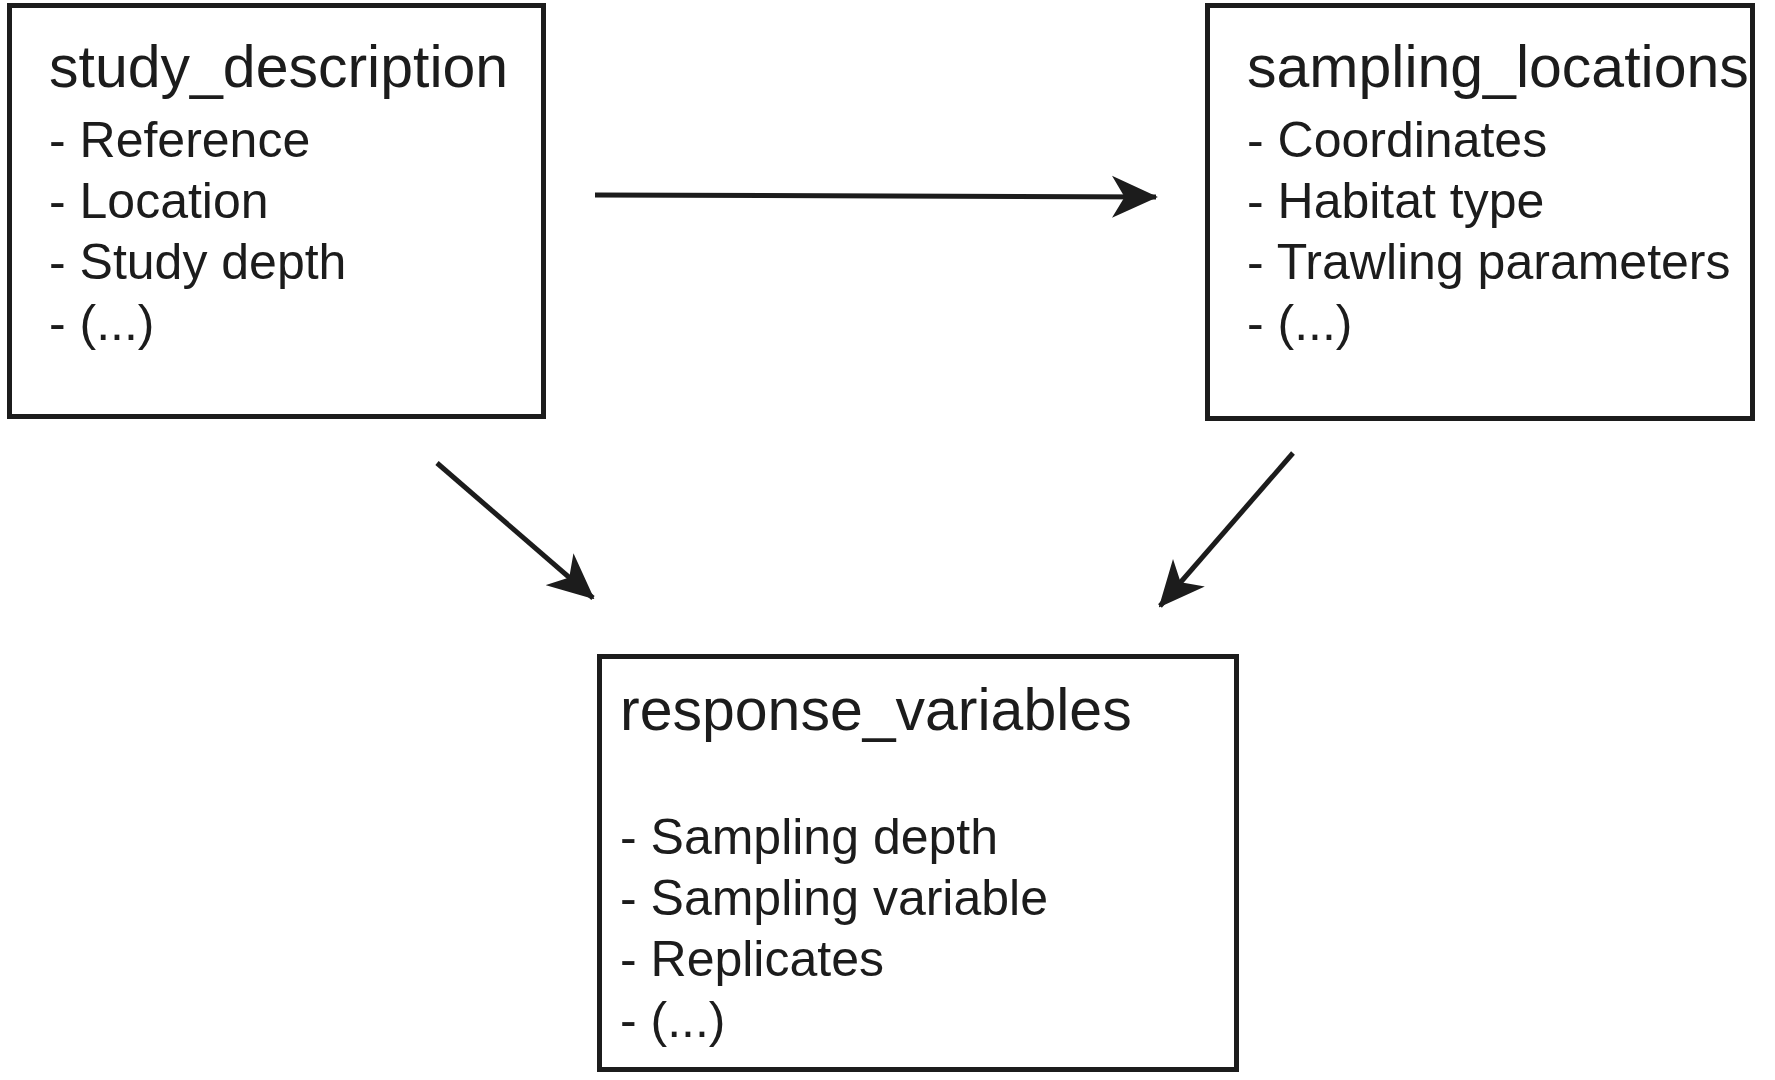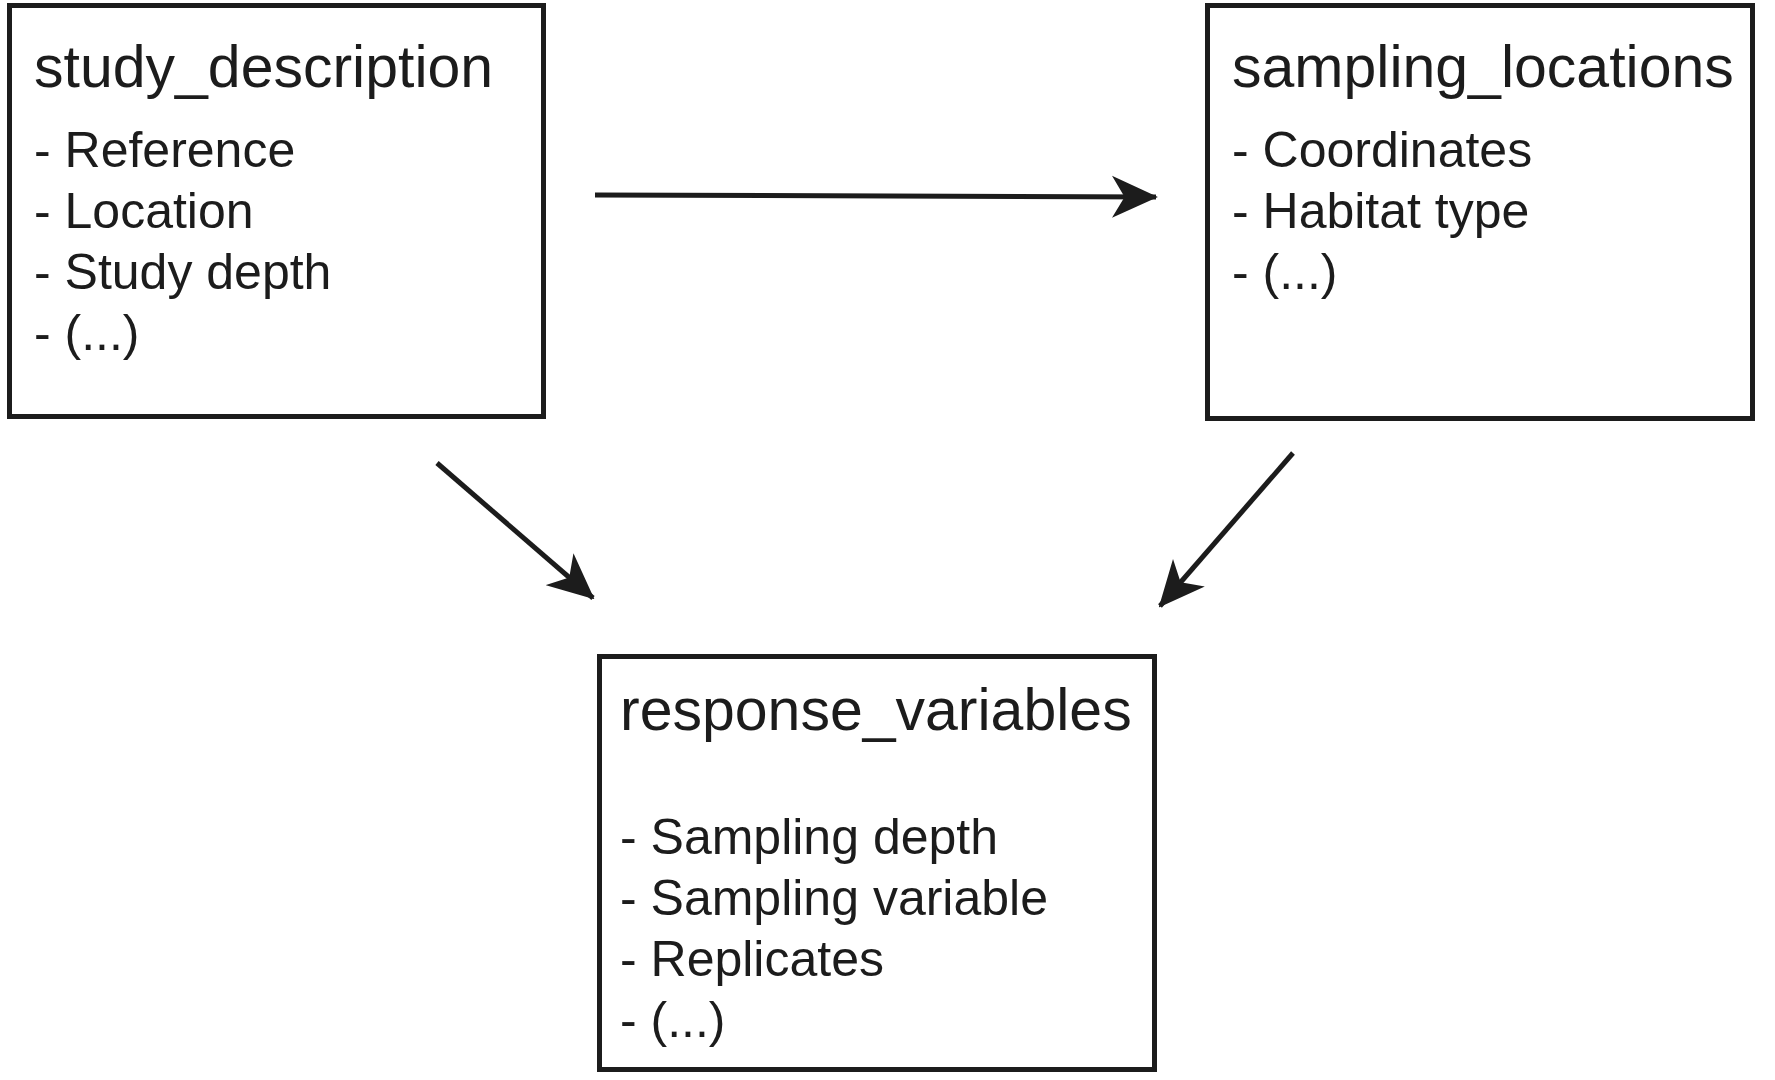--- a/index.html
+++ b/index.html
@@ -34,42 +34,42 @@
     line-height: 66px;
     white-space: nowrap;
     letter-spacing: 0;
   }
   .box-items {
     font-size: 50px;
     line-height: 61px;
     white-space: nowrap;
   }
   #box-study, #box-sampling {
-    padding: 26px 8px 0 22px;
+    padding: 26px 8px 0 37px;
   }
   #box-study .box-items,
   #box-sampling .box-items {
-    margin-top: 20px;
+    margin-top: 10px;
   }
   #box-study {
     left: 7px;
     top: 3px;
     width: 539px;
     height: 416px;
   }
   #box-sampling {
     left: 1205px;
     top: 3px;
     width: 550px;
     height: 418px;
   }
   #box-response {
     left: 597px;
     top: 654px;
-    width: 560px;
+    width: 642px;
     height: 418px;
     padding: 18px 8px 13px 18px;
   }
   #box-response .box-items {
     margin-top: 64px;
   }
 </style>
 </head>
 <body>
 
@@ -94,20 +94,21 @@
       <div class="box-item">- Study depth</div>
       <div class="box-item">- (...)</div>
     </div>
   </div>
 
   <div class="entity-box" id="box-sampling">
     <div class="box-title">sampling_locations</div>
     <div class="box-items">
       <div class="box-item">- Coordinates</div>
       <div class="box-item">- Habitat type</div>
+      <div class="box-item">- Trawling parameters</div>
       <div class="box-item">- (...)</div>
     </div>
   </div>
 
   <div class="entity-box" id="box-response">
     <div class="box-title">response_variables</div>
     <div class="box-items">
       <div class="box-item">- Sampling depth</div>
       <div class="box-item">- Sampling variable</div>
       <div class="box-item">- Replicates</div>

